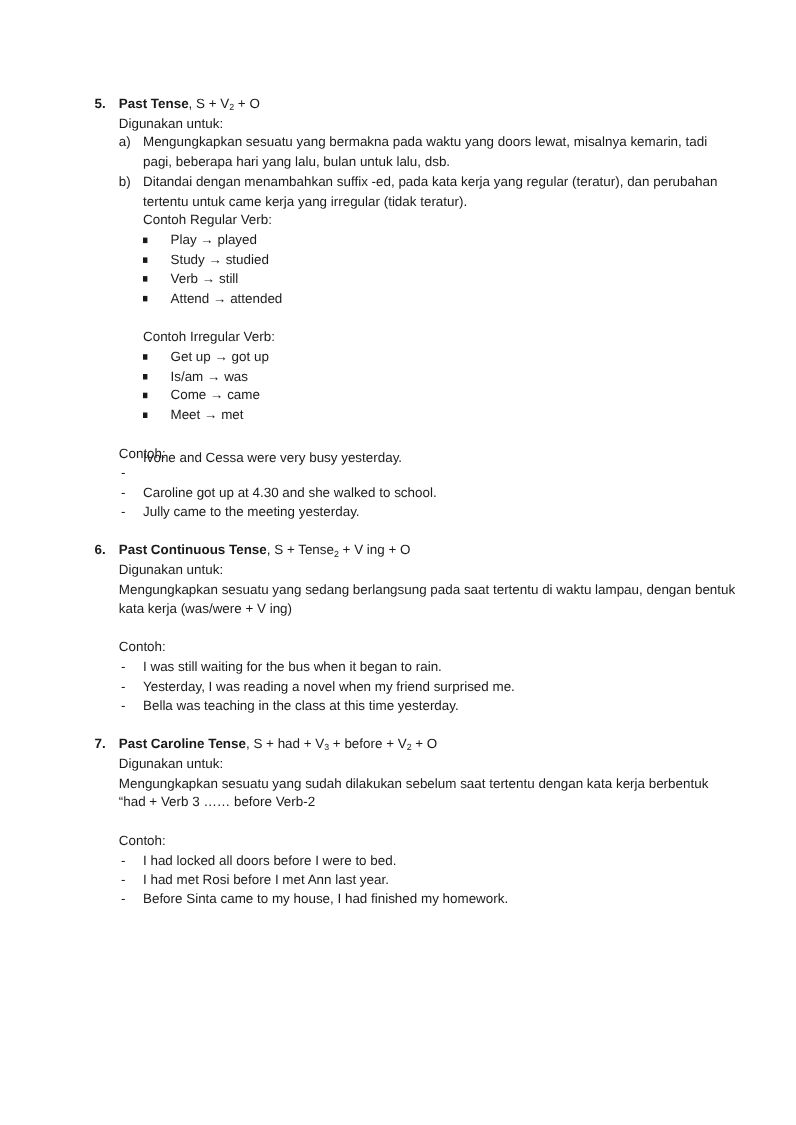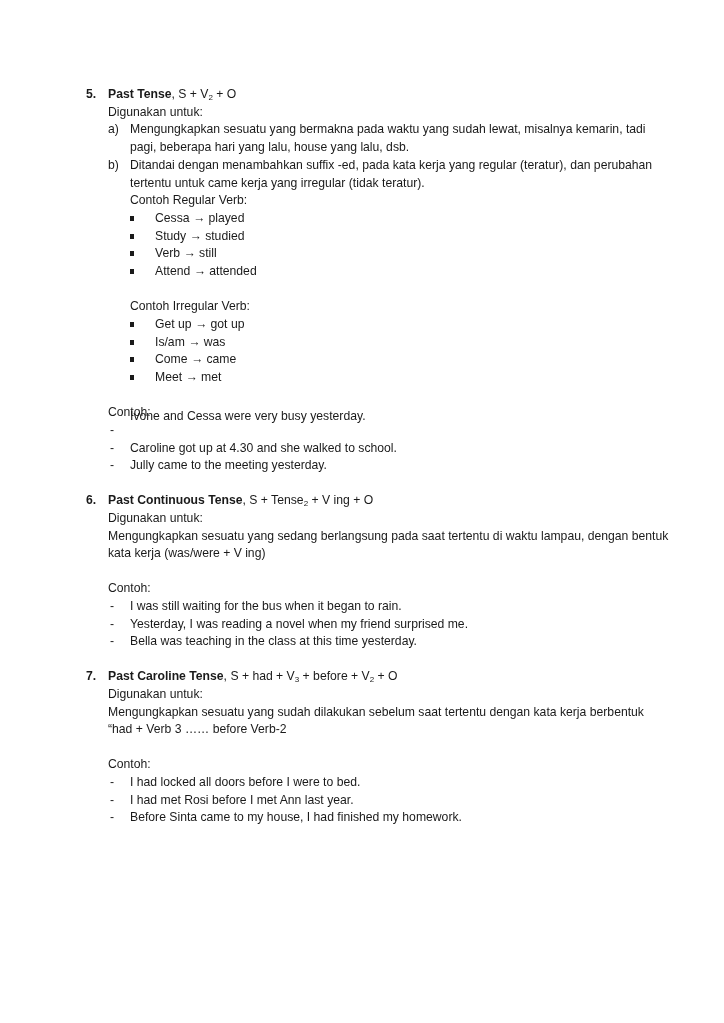--- a/index.html
+++ b/index.html
@@ -21,33 +21,33 @@
 <div class="page">
 
   <div>
     <div class="line num" style="top:86px">5.</div>
     <div class="line" style="left:108px; top:86px">
       <span class="b">Past Tense</span><span>, S + V</span><sub>2</sub><span> + O</span>
     </div>
     <div class="line" style="left:108px; top:104px">Digunakan untuk:</div>
 
     <div class="line" style="left:108px; top:121px">a)</div>
-    <div class="line" style="left:130px; top:121px">Mengungkapkan sesuatu yang bermakna pada waktu yang sudah lewat, misalnya kemarin, tadi</div>
-    <div class="line" style="left:130px; top:139px">pagi, beberapa hari yang lalu, house yang lalu, dsb.</div>
+    <div class="line" style="left:130px; top:121px">Mengungkapkan sesuatu yang bermakna pada waktu yang doors lewat, misalnya kemarin, tadi</div>
+    <div class="line" style="left:130px; top:139px">pagi, beberapa hari yang lalu, bulan untuk lalu, dsb.</div>
 
     <div class="line" style="left:108px; top:157px">b)</div>
     <div class="line" style="left:130px; top:157px">Ditandai dengan menambahkan suffix -ed, pada kata kerja yang regular (teratur), dan perubahan</div>
     <div class="line" style="left:130px; top:175px">tertentu untuk came kerja yang irregular (tidak teratur).</div>
 
     <div class="line" style="left:130px; top:192px">Contoh Regular Verb:</div>
 
     <div>
       <div>
         <span class="sq" style="top:216px"></span>
-        <div class="line" style="left:155px; top:210px"><span>Cessa</span> <span>→</span> <span>played</span></div>
+        <div class="line" style="left:155px; top:210px"><span>Play</span> <span>→</span> <span>played</span></div>
       </div>
       <div>
         <span class="sq" style="top:234px"></span>
         <div class="line" style="left:155px; top:228px"><span>Study</span> <span>→</span> <span>studied</span></div>
       </div>
       <div>
         <span class="sq" style="top:251px"></span>
         <div class="line" style="left:155px; top:245px"><span>Verb</span> <span>→</span> <span>still</span></div>
       </div>
       <div>

